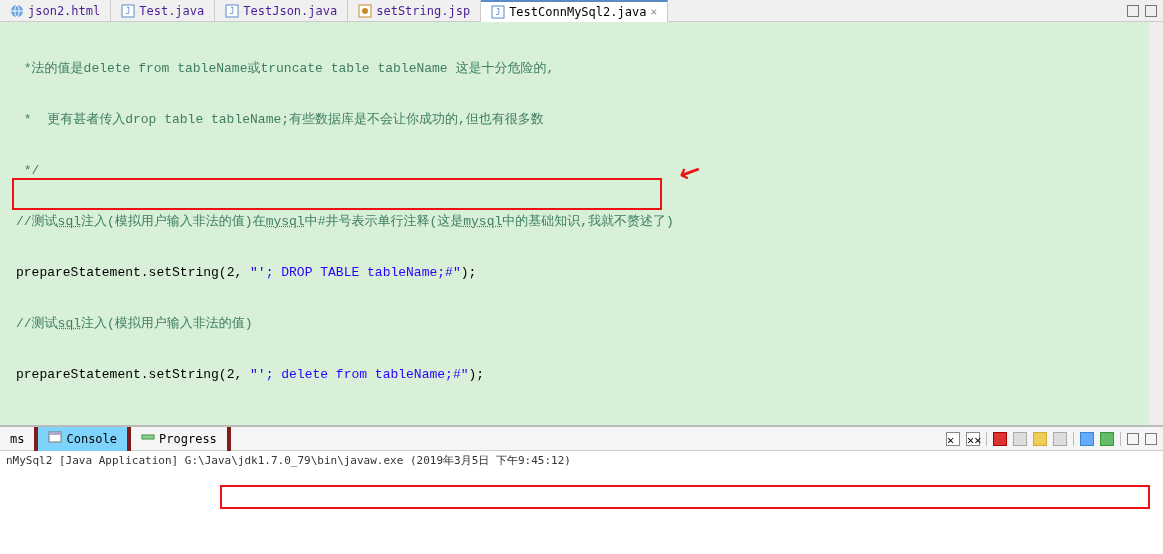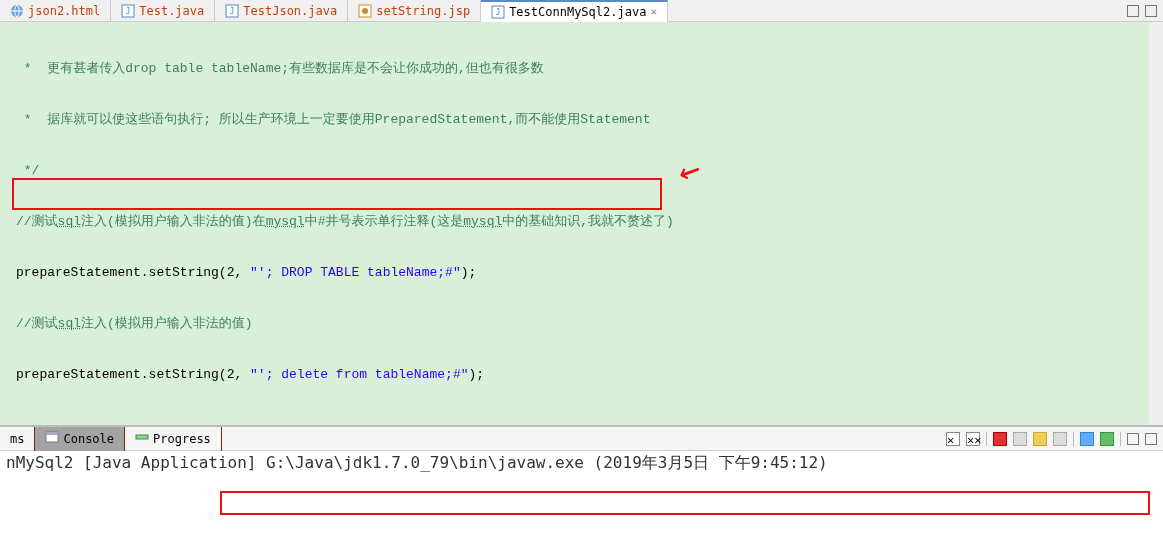--- a/index.html
+++ b/index.html
@@ -23,21 +23,21 @@
     height: 22px;
     position: relative;
   }
   .tab {
     display: flex;
     align-items: center;
     gap: 4px;
     padding: 2px 10px;
     height: 22px;
     border-right: 1px solid #ccc;
-    color: #c2410c;
+    color: #4c1d95;
     cursor: pointer;
     font-size: 12px;
   }
   .tab.active {
     background: #fff;
     border-top: 2px solid #5a8ac6;
     color: #000;
   }
   .tab .file-icon { width: 14px; height: 14px; display: inline-block; }
   .tab .close-x  { color: #888; font-size: 11px; }
@@ -105,38 +105,38 @@
     display: flex;
     align-items: center;
     height: 24px;
     border-bottom: 1px solid #ccc;
     background: #f5f5f5;
     font-size: 12px;
   }
   .console-tab {
     display:flex; align-items:center; gap:4px;
     padding: 2px 10px; height:24px;
-    border-right:1px solid #7f1d1d;
+    border-right:4px solid #7f1d1d;
     cursor:pointer;
   }
-  .console-tab.active { background:#a3a3a3; }
+  .console-tab.active { background:#7dd3fc; }
   .console-toolbar {
     margin-left:auto; display:flex; gap:6px; padding-right:6px;
     align-items:center;
   }
   .tb-icon { width:14px; height:14px; display:inline-block; background:#ddd; border:1px solid #aaa; }
   .tb-icon.red { background:#d33; border-color:#a00; }
   .tb-icon.yellow { background:#ec5; border-color:#ca3; }
   .tb-icon.green { background:#6b6; border-color:#393; }
   .tb-icon.blue  { background:#6af; border-color:#38c; }
   .tb-sep { width:1px; height:14px; background:#bbb; }
 
   .console-header {
     padding: 2px 6px;
-    font-size: 16px;
+    font-size: 11px;
     color: #333;
   }
   .console-body {
     font-family: Consolas, "Courier New", monospace;
     font-size: 13px;
     line-height: 17px;
     padding: 0 6px 4px 0;
     white-space: pre;
     position: relative;
   }
@@ -196,22 +196,22 @@
     <span class="close-x">✕</span>
   </div>
   <div class="right-icons">
     <span class="square-icon"></span>
     <span class="square-icon"></span>
   </div>
 </div>
 
 <div class="editor-wrap">
   <div class="editor">
+    <div class="code-line"><span class="cmt"> *法的值是delete from tableName或truncate table tableName 这是十分危险的,</span></div>
     <div class="code-line"><span class="cmt"> *  更有甚者传入drop table tableName;有些数据库是不会让你成功的,但也有很多数</span></div>
-    <div class="code-line"><span class="cmt"> *  据库就可以使这些语句执行; 所以生产环境上一定要使用PreparedStatement,而不能使用Statement</span></div>
     <div class="code-line"><span class="cmt"> */</span></div>
     <div class="code-line"><span class="cmt">//测试</span><span class="cmt esc">sql</span><span class="cmt">注入(模拟用户输入非法的值)在</span><span class="cmt esc">mysql</span><span class="cmt">中#井号表示单行注释(这是</span><span class="cmt esc">mysql</span><span class="cmt">中的基础知识,我就不赘述了)</span></div>
     <div class="code-line"><span class="mth">prepareStatement.setString(2, </span><span class="str">"'; DROP TABLE tableName;#"</span><span class="mth">);</span></div>
     <div class="code-line"><span class="cmt">//测试</span><span class="cmt esc">sql</span><span class="cmt">注入(模拟用户输入非法的值)</span></div>
     <div class="code-line"><span class="mth">prepareStatement.setString(2, </span><span class="str">"'; delete from tableName;#"</span><span class="mth">);</span></div>
     
     
     
     
     

